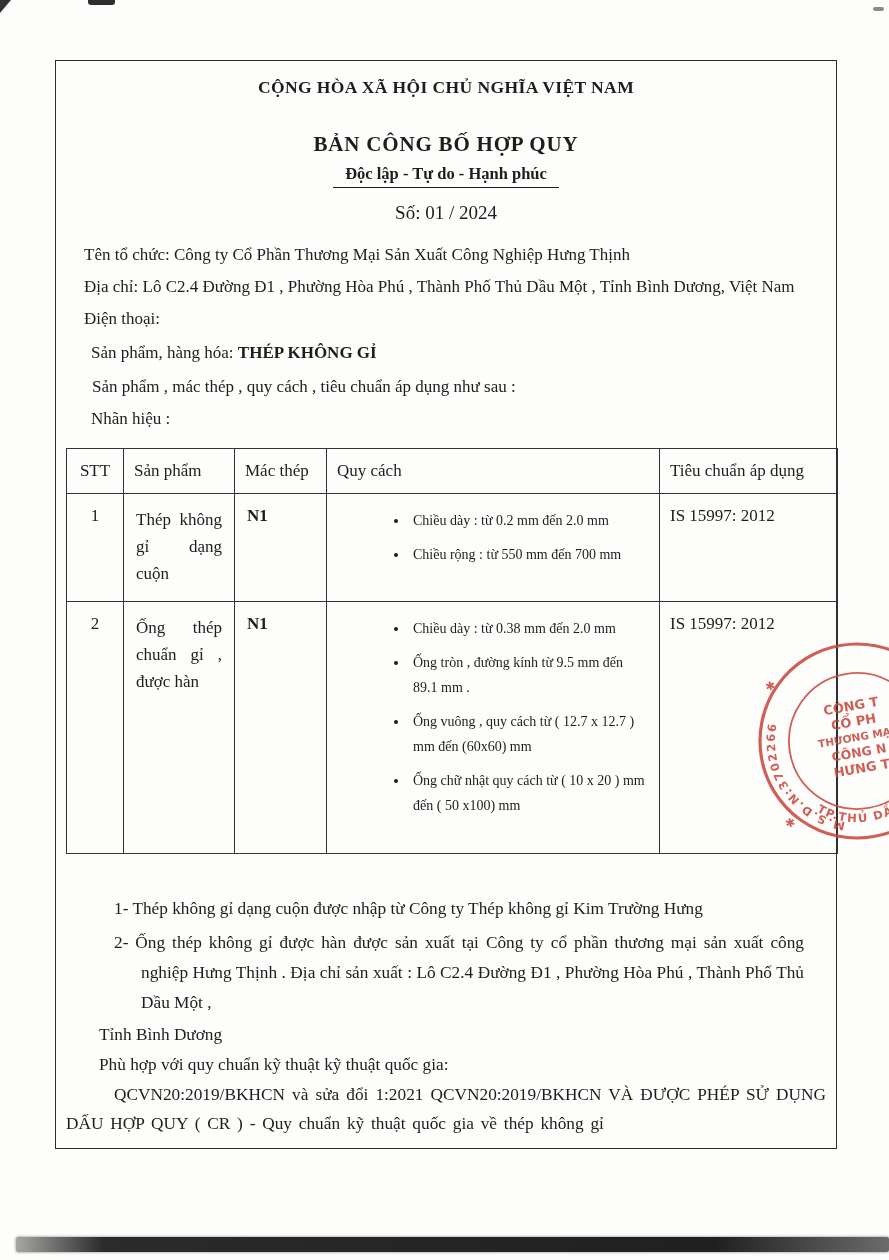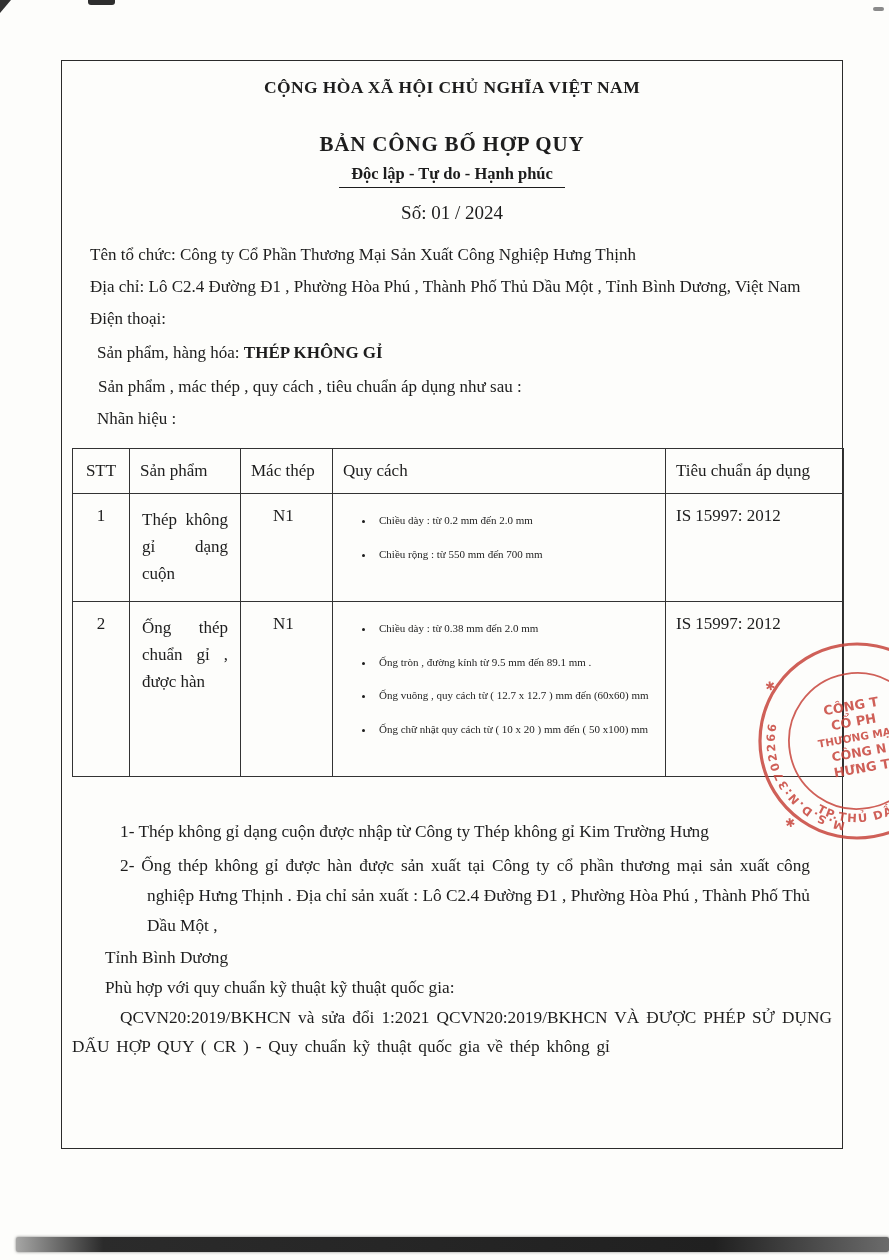--- a/index.html
+++ b/index.html
@@ -9,21 +9,21 @@
     position: relative;
     overflow: hidden;
     background: #fdfdfb;
     font-family: "Liberation Serif", "DejaVu Serif", serif;
     color: #1d1d1d;
   }
 
   
   .doc-frame {
     position: absolute;
-    left: 61px; top: 60px;
+    left: 55px; top: 60px;
     width: 782px; height: 1089px;
     border: 1.6px solid #2b2b2b;
     padding: 12px 28px 0 28px;
     background: transparent;
   }
 
   .center { text-align: center; }
 
   .national-title {
     font-size: 17.5px; font-weight: bold;
@@ -83,32 +83,33 @@
   .spec-table th.c-stt { text-align: center; padding: 12px 2px; }
   .spec-table col.w-stt { width: 57px; }
   .spec-table col.w-sp  { width: 111px; }
   .spec-table col.w-mt  { width: 92px; }
   .spec-table col.w-qc  { width: 333px; }
   .spec-table col.w-tc  { width: 178px; }
 
   .spec-table td { padding: 12px 10px 14px 10px; }
   .spec-table td.c-stt { text-align: center; }
   .spec-table td.c-sp  { text-align: justify; padding-left: 12px; padding-right: 12px; line-height: 27px; }
-  .spec-table td.c-mt  { padding-left: 32px; }
+  .spec-table td.c-mt  { padding-left: 12px; font-weight: bold; }
   .spec-table td.c-qc  { padding-right: 12px; }
   .spec-table td.c-qc ul {
     margin: 2px 0 0 0;
     padding-left: 32px;
     list-style: disc;
   }
   .spec-table td.c-qc li {
     margin-bottom: 8px;
     line-height: 25.5px;
     padding-left: 4px;
-    font-size: 11px;
+    font-size: 14px;
+    margin-left: 40px;
   }
   .spec-table tr:last-child td { padding-bottom: 26px; }
 
   
   .notes { margin-top: 40px; }
   .note { font-size: 17.3px; line-height: 30px; }
   .note-1 { padding-left: 30px; }
   .note-2 { margin-top: 4px; padding-left: 57px; text-indent: -27px; text-align: justify; padding-right: 4px; }
   .p-province   { margin-top: 2px; padding-left: 15px; font-size: 17.3px; line-height: 30px; }
   .p-conformity { margin-top: 0px; padding-left: 15px; font-size: 17.3px; line-height: 30px; }

